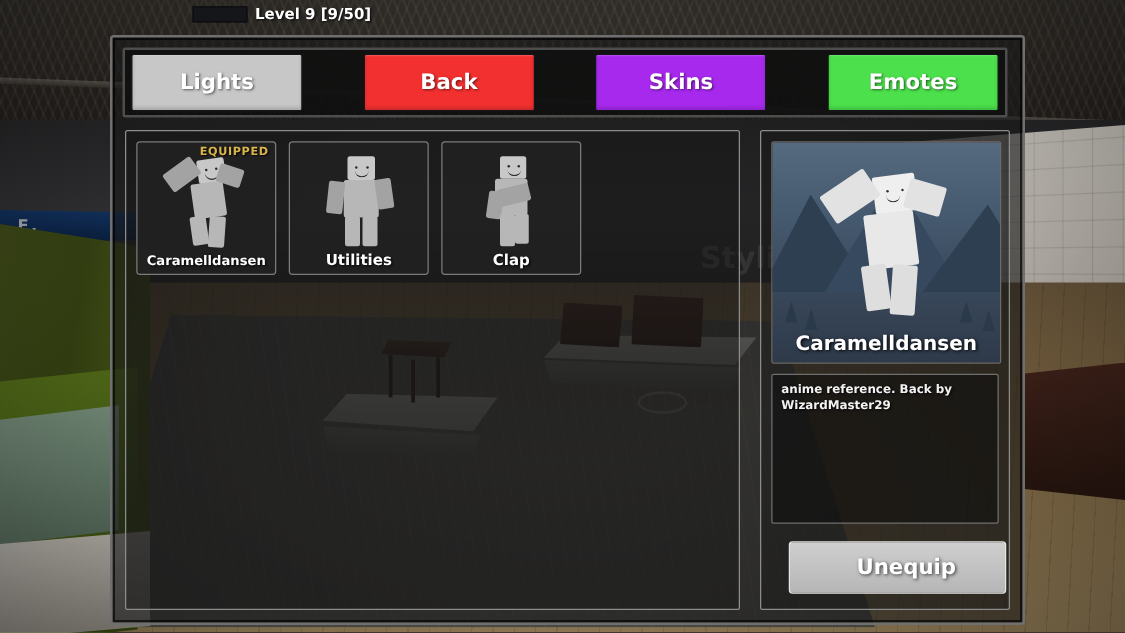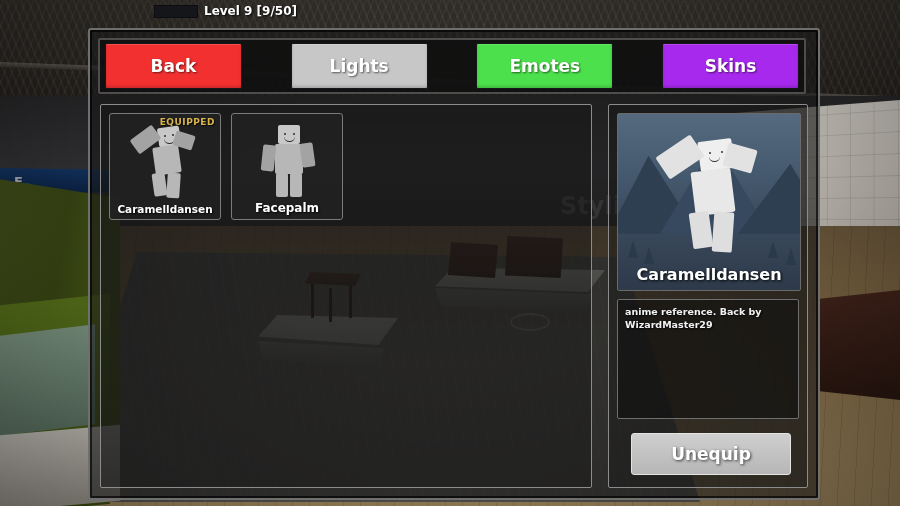--- a/index.html
+++ b/index.html
@@ -229,20 +229,21 @@
     text-shadow:1px 1px 2px rgba(0,0,0,.85);
   }
   #action-button{
     position:absolute;left:22px;bottom:12px;width:158px;height:40px;
     background:linear-gradient(180deg,#cfcfcf,#b6b6b6);
     border:1px solid #e4e4e4;border-radius:3px;
     display:flex;align-items:center;justify-content:center;
     color:#ffffff;font:700 17px "DejaVu Sans",sans-serif;
     text-shadow:1px 1px 3px rgba(0,0,0,.7);
     cursor:pointer;
+    padding-left:14px;
   }
 </style>
 </head>
 <body>
 
 <div id="game-bg">
   <div class="ceiling"></div>
   <div class="ceiling-beam" style="left:0;top:62px;width:900px;transform:rotate(2.2deg);"></div>
   <div class="ceiling-beam" style="left:0;top:104px;width:900px;transform:rotate(1.4deg);"></div>
 
@@ -285,24 +286,24 @@
 </div>
 
 <div id="level-hud">
   <div class="bar"></div>
   <div class="txt">Level 9 [9/50]</div>
 </div>
 
 <div id="menu-panel">
 
   <div id="tab-row">
+      <div class="tab-btn" style="background: rgb(199, 199, 199); color: rgb(255, 255, 255);">Lights</div>
       <div class="tab-btn" style="background: rgb(243, 48, 48); color: rgb(255, 255, 255);">Back</div>
-      <div class="tab-btn" style="background: rgb(199, 199, 199); color: rgb(255, 255, 255);">Lights</div>
+      <div class="tab-btn" style="background: rgb(168, 41, 238); color: rgb(255, 255, 255);">Skins</div>
       <div class="tab-btn" style="background: rgb(76, 224, 76); color: rgb(255, 255, 255);">Emotes</div>
-      <div class="tab-btn" style="background: rgb(168, 41, 238); color: rgb(255, 255, 255);">Skins</div>
     </div>
 
   <div id="grid-panel">
     <div id="card-grid">
         <div class="emote-card">
           <div class="equipped-badge">EQUIPPED</div>
           <div class="thumb">
             <div class="av" style="width: 66px; height: 84px;">
               <div class="pt lite" style="left: 26px; top: 8px; width: 22px; height: 19px; transform: rotate(-8deg);"></div>
               <div class="eye" style="left: 32px; top: 16px;"></div>
@@ -324,21 +325,37 @@
               <div class="eye" style="left: 30px; top: 14px;"></div>
               <div class="eye" style="left: 39px; top: 14px;"></div>
               <div class="smile" style="left: 30px; top: 17px;"></div>
               <div class="pt" style="left: 21px; top: 25px; width: 28px; height: 30px;"></div>
               <div class="pt dark" style="left: 8px; top: 26px; width: 13px; height: 26px; transform: rotate(6deg);"></div>
               <div class="pt dark" style="left: 47px; top: 24px; width: 13px; height: 24px; transform: rotate(-8deg);"></div>
               <div class="pt" style="left: 22px; top: 54px; width: 12px; height: 24px;"></div>
               <div class="pt" style="left: 36px; top: 54px; width: 12px; height: 24px;"></div>
             </div>
           </div>
-          <div class="card-name">Facepalm</div>
+          <div class="card-name">Utilities</div>
+        </div>
+        <div class="emote-card">
+          <div class="thumb">
+            <div class="av" style="width: 66px; height: 84px;">
+              <div class="pt lite" style="left: 24px; top: 6px; width: 21px; height: 18px;"></div>
+              <div class="eye" style="left: 30px; top: 13px;"></div>
+              <div class="eye" style="left: 38px; top: 13px;"></div>
+              <div class="smile" style="left: 30px; top: 16px;"></div>
+              <div class="pt" style="left: 20px; top: 24px; width: 26px; height: 29px;"></div>
+              <div class="pt dark" style="left: 22px; top: 30px; width: 26px; height: 14px; transform: rotate(-14deg);"></div>
+              <div class="pt dark" style="left: 14px; top: 34px; width: 12px; height: 22px; transform: rotate(8deg);"></div>
+              <div class="pt" style="left: 24px; top: 52px; width: 12px; height: 26px;"></div>
+              <div class="pt" style="left: 36px; top: 52px; width: 11px; height: 24px;"></div>
+            </div>
+          </div>
+          <div class="card-name">Clap</div>
         </div>
       </div>
   </div>
 
   <div id="detail-panel">
     <div id="preview-box">
       <div class="mtn b" style="left:-10px;width:90px;height:78px;clip-path:polygon(0 100%,45% 0,100% 100%);"></div>
       <div class="mtn" style="left:42px;width:110px;height:92px;clip-path:polygon(0 100%,50% 0,100% 100%);"></div>
       <div class="mtn b" style="left:120px;width:95px;height:70px;clip-path:polygon(0 100%,55% 0,100% 100%);"></div>
       <div class="tree" style="left:10px;"></div>

